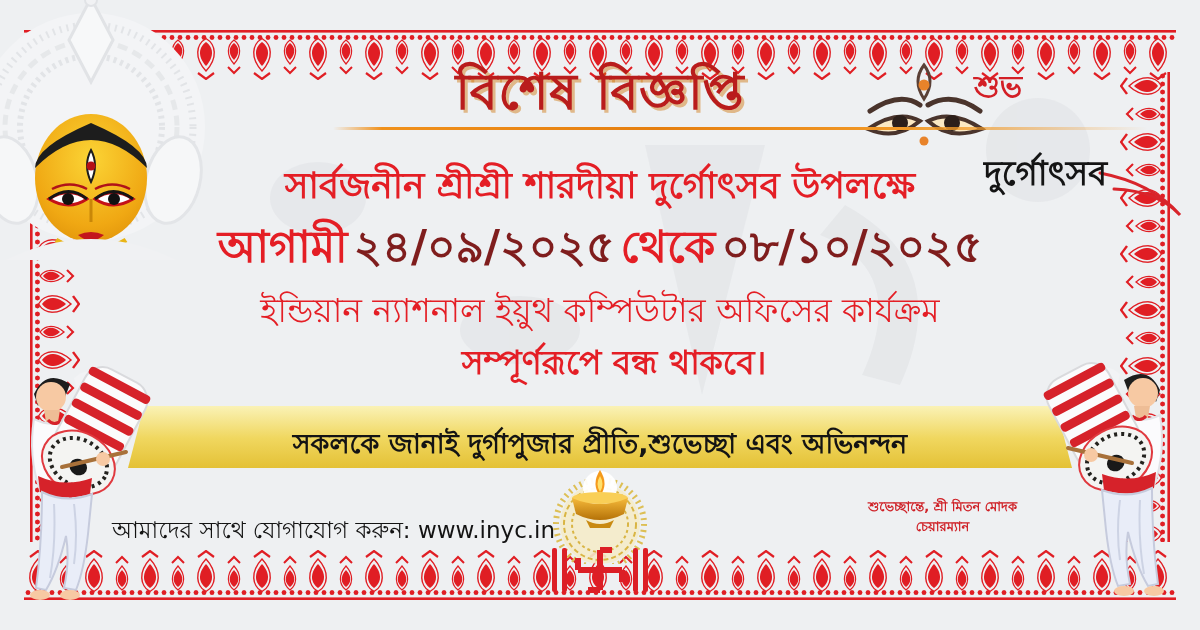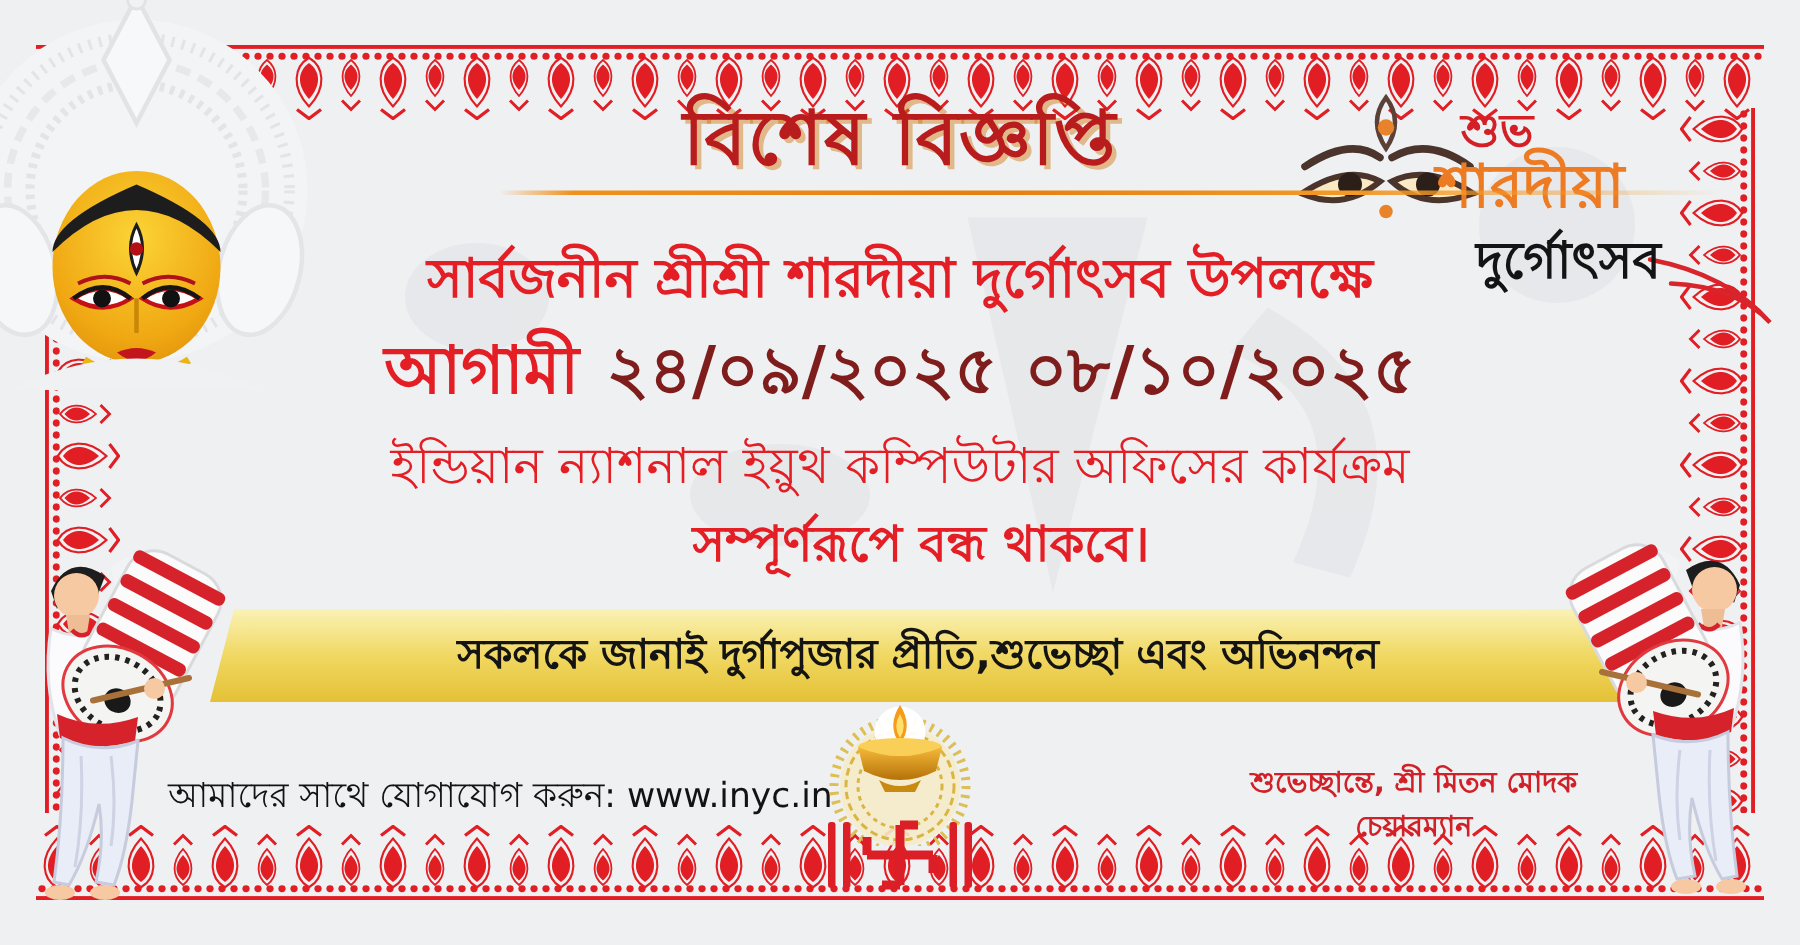--- a/index.html
+++ b/index.html
@@ -20,47 +20,47 @@
   }
   .title-divider{
     top:127px;left:333px;width:815px;height:3px;z-index:5;border-radius:2px;
     background:linear-gradient(90deg,rgba(246,146,31,0) 0%,#f0911c 6%,#e57f10 40%,#f29a28 70%,rgba(246,146,31,0) 100%);
   }
   .line1{
     top:158px;left:0;right:0;text-align:center;z-index:5;
     font-size:36px;font-weight:bold;color:#e41e25;
   }
   .line2{
-    top:214px;left:0;right:0;z-index:5;display:flex;justify-content:center;gap:18px;
+    top:214px;left:0;right:0;z-index:5;display:flex;justify-content:center;gap:6px;
     font-size:44px;font-weight:bold;
   }
   .line2 .red{color:#e41e25;}
   .line2 .dark{color:#7f1d1d;}
   .line3{
     top:285px;left:0;right:0;text-align:center;z-index:5;
     font-size:33px;font-weight:normal;color:#e41e25;
   }
   .line4{
     top:337px;left:0;right:0;text-align:center;z-index:5;
     font-size:33px;font-weight:bold;color:#e41e25;padding-left:28px;
   }
   .ribbon{
-    top:406px;left:140px;width:944px;height:62px;z-index:3;
+    top:406px;left:128px;width:944px;height:62px;z-index:3;
     clip-path:polygon(1.7% 0,98.3% 0,100% 100%,0 100%);
     background:linear-gradient(180deg,#faf2b6 0%,#f0d75f 52%,#e4c136 100%);
-    display:flex;align-items:center;justify-content:center;
+    display:flex;align-items:flex-end;justify-content:center;
   }
   .ribbon-text{font-size:27px;font-weight:bold;color:#141414;}
   .contact{
     top:512px;left:112px;width:385px;text-align:center;z-index:5;
     font-size:23px;color:#131313;
   }
   .signoff{
     top:497px;left:800px;width:285px;text-align:center;z-index:5;
-    color:#cf2127;font-weight:bold;font-size:19px;line-height:1.5;margin-top:11px;
+    color:#cf2127;font-weight:bold;font-size:13px;line-height:1.5;
   }
   
   .logo{top:55px;left:862px;width:332px;height:165px;z-index:4;}
   .logo-w1{position:absolute;left:112px;top:8px;font-size:30px;font-weight:bold;color:#d31f26;}
   .logo-w2{position:absolute;left:96px;top:38px;font-size:40px;font-weight:bold;color:#ed7b23;}
   .logo-w3{position:absolute;left:122px;top:92px;font-size:34px;font-weight:bold;color:#141414;}
   svg{display:block;}
 </style>
 </head>
 <body>
@@ -218,21 +218,20 @@
     <path d="M8,56 Q38,36 58,50" fill="none" stroke="#4a342c" stroke-width="5" stroke-linecap="round"></path>
     <path d="M66,50 Q90,36 118,56" fill="none" stroke="#4a342c" stroke-width="5" stroke-linecap="round"></path>
     <path d="M6,74 Q36,54 58,66 Q34,86 6,74 Z" fill="#fbe9c4" stroke="#4a342c" stroke-width="4"></path>
     <path d="M66,66 Q90,54 120,74 Q88,86 66,66 Z" fill="#fbe9c4" stroke="#4a342c" stroke-width="4"></path>
     <circle cx="38" cy="68" r="8" fill="#2c1f1a"></circle>
     <circle cx="90" cy="68" r="8" fill="#2c1f1a"></circle>
     <circle cx="62" cy="86" r="4.5" fill="#e8832a"></circle>
     <path d="M238,118 Q290,128 318,160 Q296,136 252,134" fill="none" stroke="#d8242b" stroke-width="3" stroke-linecap="round"></path>
   </svg>
   <div class="logo-w1 nowrap">শুভ</div>
-  <div class="logo-w2 nowrap">শারদীয়া</div>
   <div class="logo-w3 nowrap">দুর্গোৎসব</div>
 </div>
 
 <svg class="abs" style="left:4px;top:364px;z-index:4" width="168" height="240" viewBox="0 0 168 240">
   <path d="M70,14 Q86,0 96,16 Q88,34 76,40 Z" fill="#f2f3f5"></path>
   <path d="M30,30 Q42,4 66,20 L60,36 Q44,22 34,42 Z" fill="#1d1d1d"></path>
   <circle cx="47" cy="33" r="15" fill="#f7c9a3"></circle>
   <path d="M40,46 L56,46 L54,58 L42,58 Z" fill="#eebd96"></path>
   <path d="M30,55 Q48,64 66,56 L84,78 Q92,96 86,118 Q60,132 36,126 Q24,92 30,55 Z" fill="#fbfbfd" stroke="#e2e3e8" stroke-width="2"></path>
   <path d="M44,56 Q50,63 58,56" stroke="#d6222a" stroke-width="3" fill="none"></path>
@@ -326,20 +325,21 @@
 </svg>
 
 <div class="abs title nowrap">বিশেষ বিজ্ঞপ্তি</div>
 <div class="abs title-divider"></div>
 
 <div class="abs line1 nowrap">সার্বজনীন শ্রীশ্রী শারদীয়া দুর্গোৎসব উপলক্ষে</div>
 
 <div class="abs line2">
   <span class="red nowrap">আগামী</span>
   <span class="dark nowrap">২৪/০৯/২০২৫</span>
+  <span class="red nowrap">থেকে</span>
   <span class="dark nowrap">০৮/১০/২০২৫</span>
 </div>
 
 <div class="abs line3 nowrap">ইন্ডিয়ান ন্যাশনাল ইয়ুথ কম্পিউটার অফিসের কার্যক্রম</div>
 <div class="abs line4 nowrap">সম্পূর্ণরূপে বন্ধ থাকবে।</div>
 
 <div class="abs ribbon">
   <span class="ribbon-text nowrap">সকলকে জানাই দুর্গাপুজার প্রীতি,শুভেচ্ছা এবং অভিনন্দন</span>
 </div>
 

